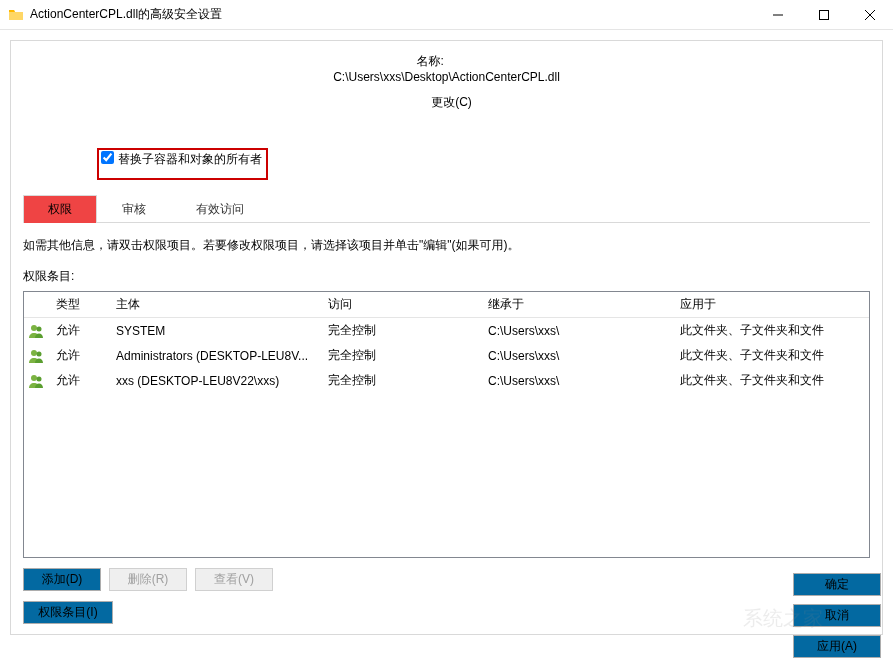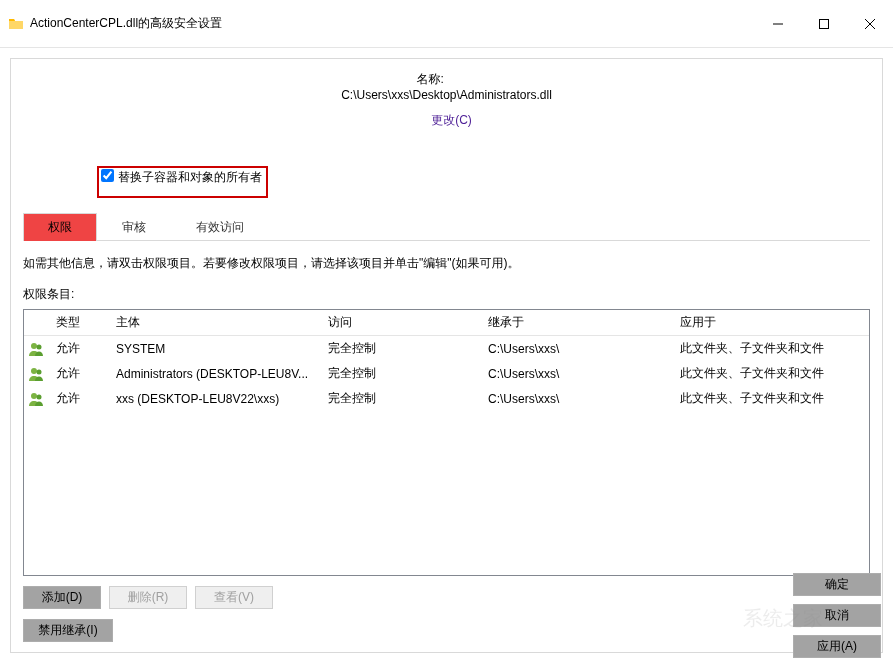--- a/index.html
+++ b/index.html
@@ -1,32 +1,32 @@
 <!DOCTYPE html>
 <html><head>
 <meta charset="utf-8">
 <style>
 * { box-sizing: border-box; margin: 0; padding: 0; font-family: "Microsoft YaHei", "Segoe UI", Tahoma, sans-serif; }
 body { background: #fff; width: 893px; height: 668px; overflow: hidden; font-size: 12px; color: #000; }
 
-.titlebar { height: 48px; display: flex; align-items: center; border-bottom: 1px solid #e5e5e5; }
+.titlebar { height: 30px; display: flex; align-items: center; border-bottom: 1px solid #e5e5e5; }
 .titlebar-icon { width: 16px; height: 16px; margin: 0 6px 0 8px; }
 .titlebar-title { flex: 1; font-size: 12px; }
 .titlebar-btns { display: flex; height: 100%; }
 .titlebar-btn { width: 46px; height: 100%; display: flex; align-items: center; justify-content: center; }
 .titlebar-btn svg { width: 10px; height: 10px; }
 
 .outer-panel { margin: 10px; border: 1px solid #d9d9d9; padding: 12px 12px 10px 12px; height: 595px; display: flex; flex-direction: column; }
 
 .row { display: flex; align-items: center; margin-bottom: 10px; flex-direction: column; }
 .lbl { width: 60px; }
 .val { }
 
 .owner-row { border: 2px solid #c00; padding: 2px 4px; display: inline-flex; align-items: center; }
-.owner-link { color: #4c1d95; margin-left: 10px; }
+.owner-link { color: #000000; margin-left: 10px; }
 
 .checkbox-row { margin-left: 74px; margin-bottom: 14px; }
 .checkbox-inner { border: 2px solid #c00; display: inline-flex; align-items: flex-start; padding: 1px 4px 10px 2px; margin-top: 31px; }
 .cb { width: 13px; height: 13px; margin-right: 4px; }
 
 .tabs { display: flex; border-bottom: 1px solid #d9d9d9; margin-bottom: 14px; }
 .tab { padding: 5px 24px; font-size: 12px; border: 1px solid transparent; border-bottom: none; position: relative; top: 1px; }
 .tab.active { border-color: #d9d9d9; background: #ef4444; }
 .tab:not(.active) { color: #333; }
 
@@ -41,21 +41,21 @@
 .col-icon { width: 24px; flex: 0 0 24px; display: flex; align-items: center; justify-content: center; padding: 2px 4px !important; }
 .col-type { width: 60px; flex: 0 0 60px; }
 .col-principal { width: 212px; flex: 0 0 212px; }
 .col-access { width: 160px; flex: 0 0 160px; }
 .col-inherit { width: 192px; flex: 0 0 192px; }
 .col-apply { flex: 1; }
 
 .user-icon { width: 16px; height: 16px; }
 
 .btns-row { display: flex; gap: 8px; margin-top: 10px; margin-bottom: 10px; }
-.btn { min-width: 78px; height: 23px; border: 1px solid #adadad; background: #a3a3a3; font-size: 12px; display: inline-flex; align-items: center; justify-content: center; padding: 0 10px; }
+.btn { min-width: 78px; height: 23px; border: 1px solid #adadad; background: #0369a1; font-size: 12px; display: inline-flex; align-items: center; justify-content: center; padding: 0 10px; }
 .btn.disabled { color: #a0a0a0; background: #efefef; border-color: #d0d0d0; }
 
 .bottom-cb { display: flex; align-items: center; margin-top: 6px; }
 
 .footer { position: absolute; bottom: 10px; right: 12px; display: flex; gap: 8px; flex-direction: column; }
 .footer .btn { min-width: 88px; }
 
 .watermark { position: absolute; right: 30px; bottom: 30px; opacity: 0.15; pointer-events: none; }
 </style>
 </head>
@@ -85,21 +85,21 @@
           <path stroke="#000" d="M0 0l10 10M10 0L0 10"></path>
         </svg>
       </div>
   </div>
 </div>
 
 <div class="outer-panel">
 
   <div class="row">
     <span class="lbl">名称:</span>
-    <span class="val">C:\Users\xxs\Desktop\Administrators.dll</span>
+    <span class="val">C:\Users\xxs\Desktop\ActionCenterCPL.dll</span>
   </div>
 
   <div class="row" style="margin-bottom:6px;">
     <span class="owner-link">更改(C)</span>
   </div>
 
   <div class="checkbox-row">
     <span class="checkbox-inner">
       <input type="checkbox" class="cb" checked="" style="">
       <span>替换子容器和对象的所有者</span>
@@ -174,21 +174,21 @@
       </div>
   </div>
 
   <div class="btns-row">
     <button class="btn">添加(D)</button>
     <button class="btn disabled">删除(R)</button>
     <button class="btn disabled">查看(V)</button>
   </div>
 
   <div>
-    <button class="btn" style="min-width:90px;">禁用继承(I)</button>
+    <button class="btn" style="min-width:90px;">权限条目(I)</button>
   </div>
 
 
 </div>
 
 <div class="footer">
   <button class="btn">确定</button>
   <button class="btn">取消</button>
   <button class="btn">应用(A)</button>
 </div>

